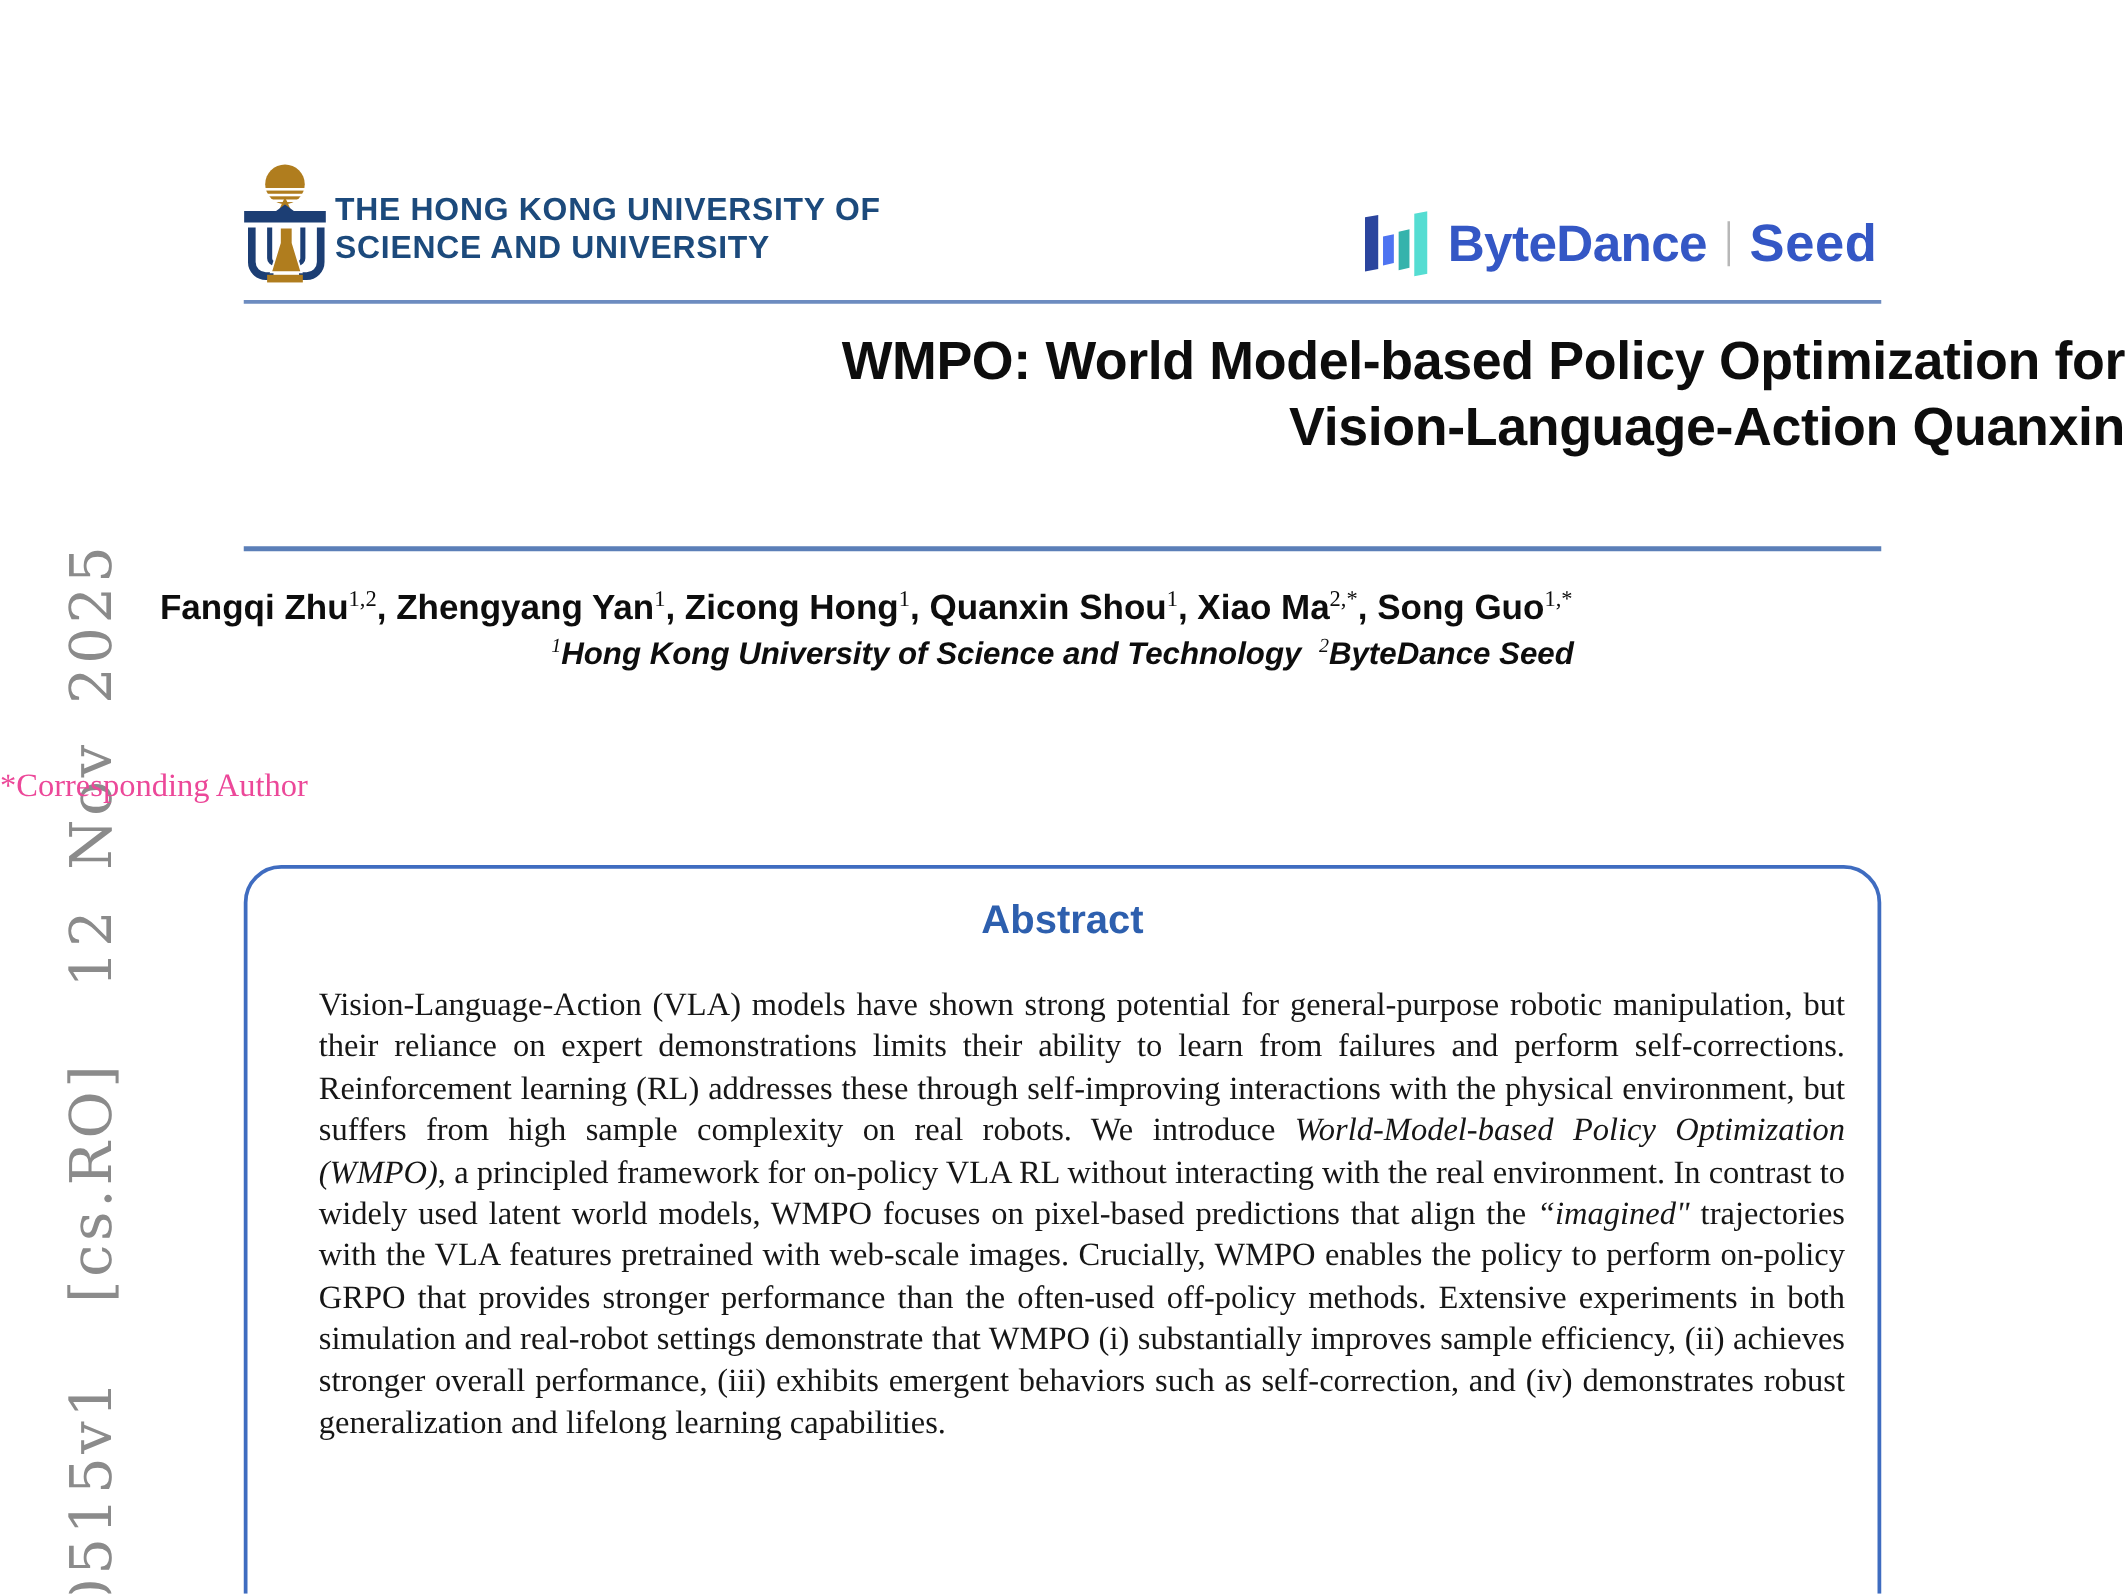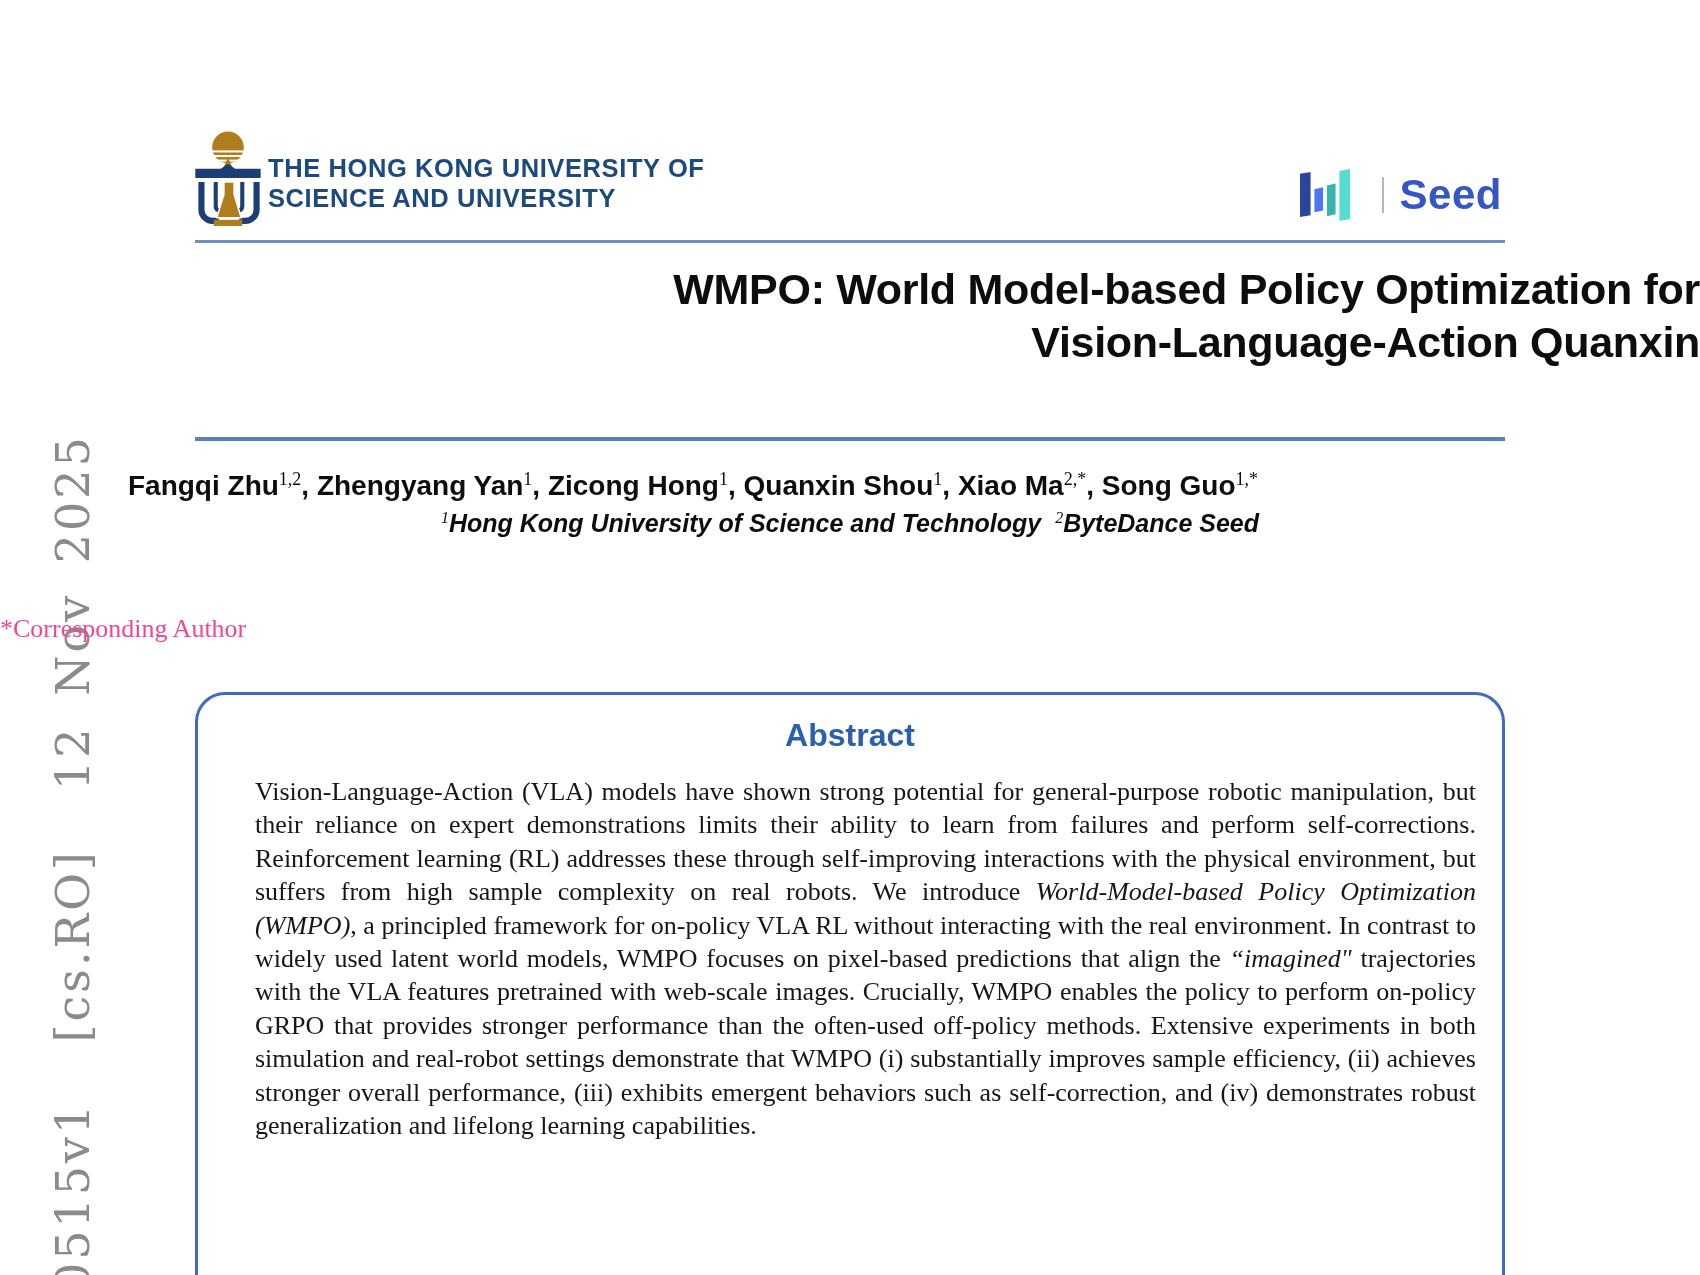--- a/index.html
+++ b/index.html
@@ -56,21 +56,21 @@
   .abstract-box{
     position:absolute; left:195px; top:692px; width:1310px; height:680px;
     box-sizing:border-box; border:3px solid var(--abstract-border,#3f6cc0);
     border-radius:30px; background:#ffffff;
   }
   .abstract-heading{
     margin-top:22px; text-align:center; font-size:32px; font-weight:700;
     color:var(--abstract-heading,#2d5fae);
   }
   .abstract-text{
-    margin:21px 26px 0 57px; text-align:justify;
+    margin:33px 26px 0 57px; text-align:justify;
     font-family:"Liberation Serif", serif; font-size:26px; line-height:33.4px;
     color:#161616;
   }
   .abstract-text .it{font-style:italic;}
 </style>
 </head>
 <body>
 
 <div class="page">
 
@@ -103,20 +103,21 @@
     </div>
   </div>
 
   <div class="bd-logo">
     <svg viewBox="0 0 52 54" aria-hidden="true">
       <polygon class="bd-bar" points="0,5 11,3 11,48 0,50" fill="#2b459e"></polygon>
       <polygon class="bd-bar" points="15,21 24,19 24,43 15,45" fill="#4e74f1"></polygon>
       <polygon class="bd-bar" points="28,17 37,15 37,47 28,49" fill="#35b3ac"></polygon>
       <polygon class="bd-bar" points="41,2 52,0 52,52 41,54" fill="#55ddd2"></polygon>
     </svg>
+    <span class="bd-name">ByteDance</span>
     <span class="bd-divider"></span>
     <span class="bd-product">Seed</span>
   </div>
 
   <div class="rule rule1"></div>
 
   <h1 class="paper-title">
     <span>WMPO: World Model-based Policy Optimization for</span><br>
     <span>Vision-Language-Action Quanxin</span>
   </h1>

